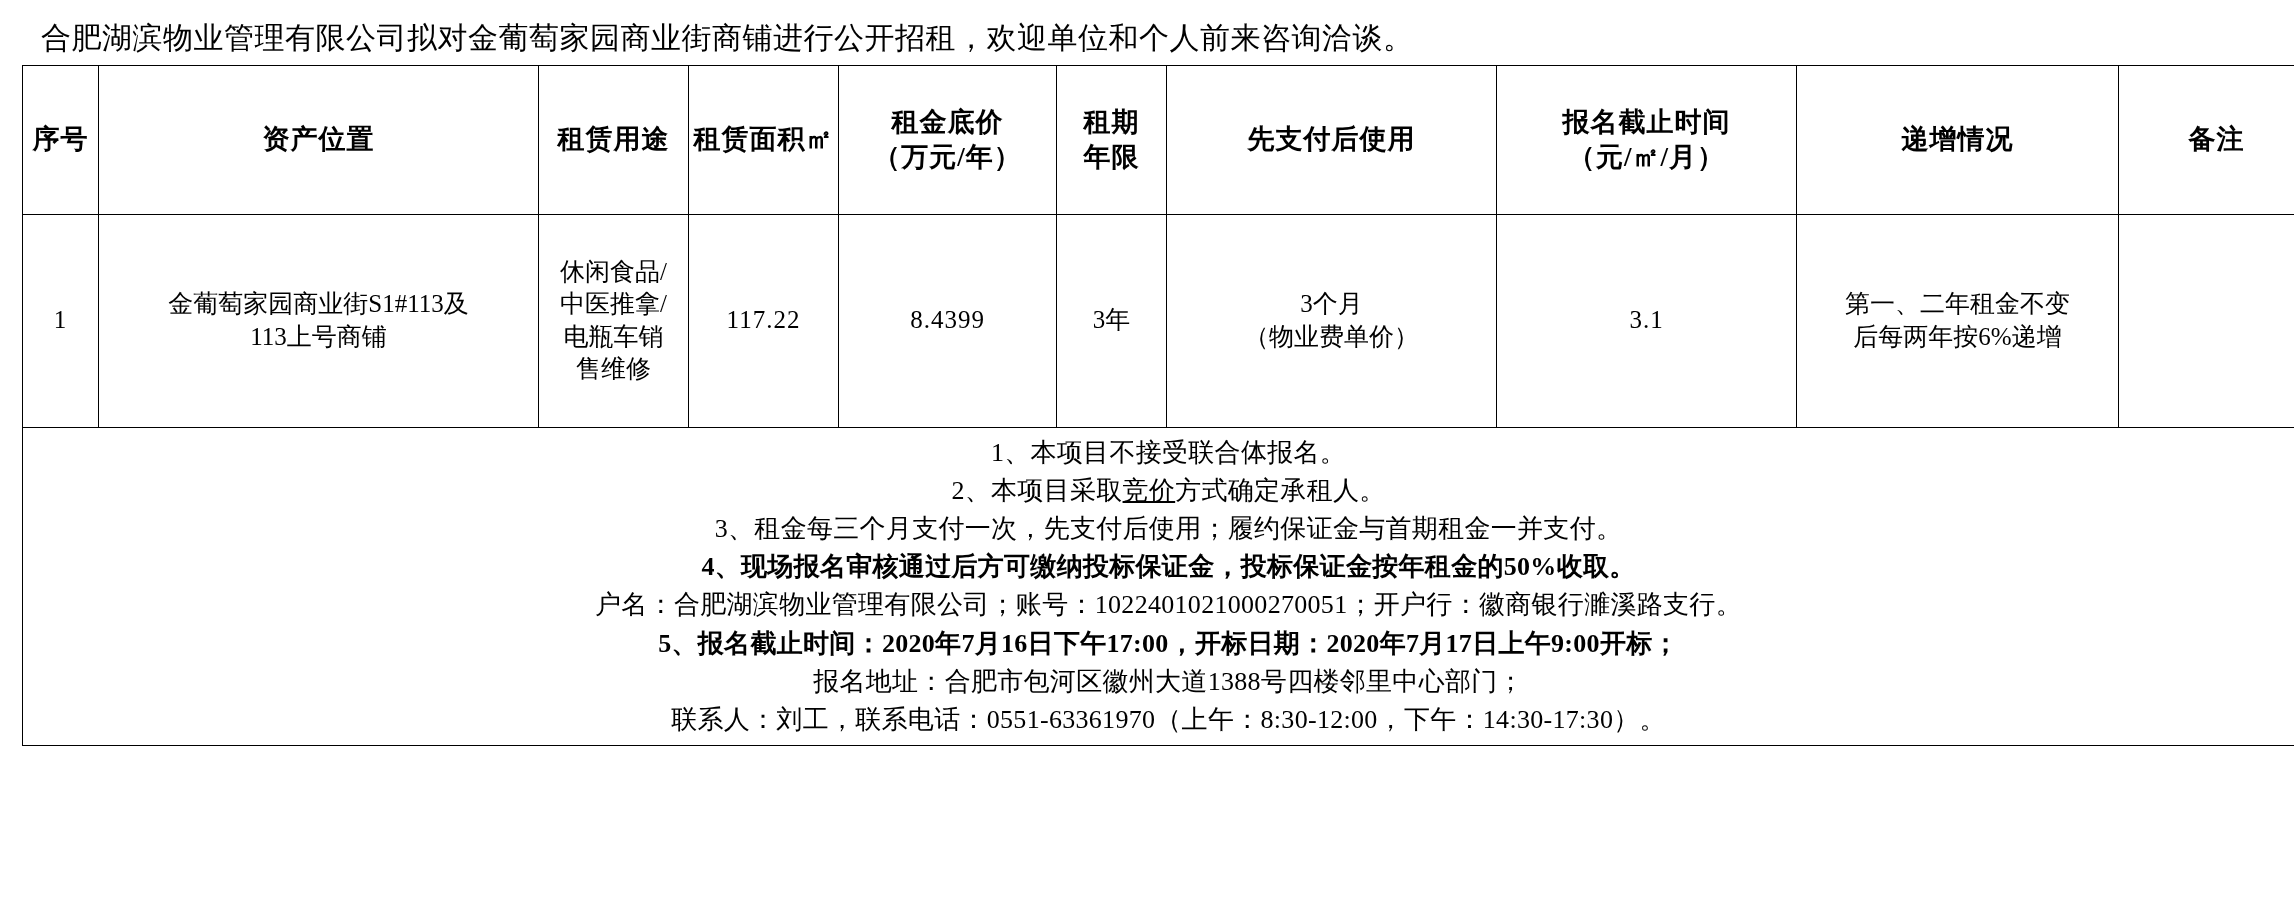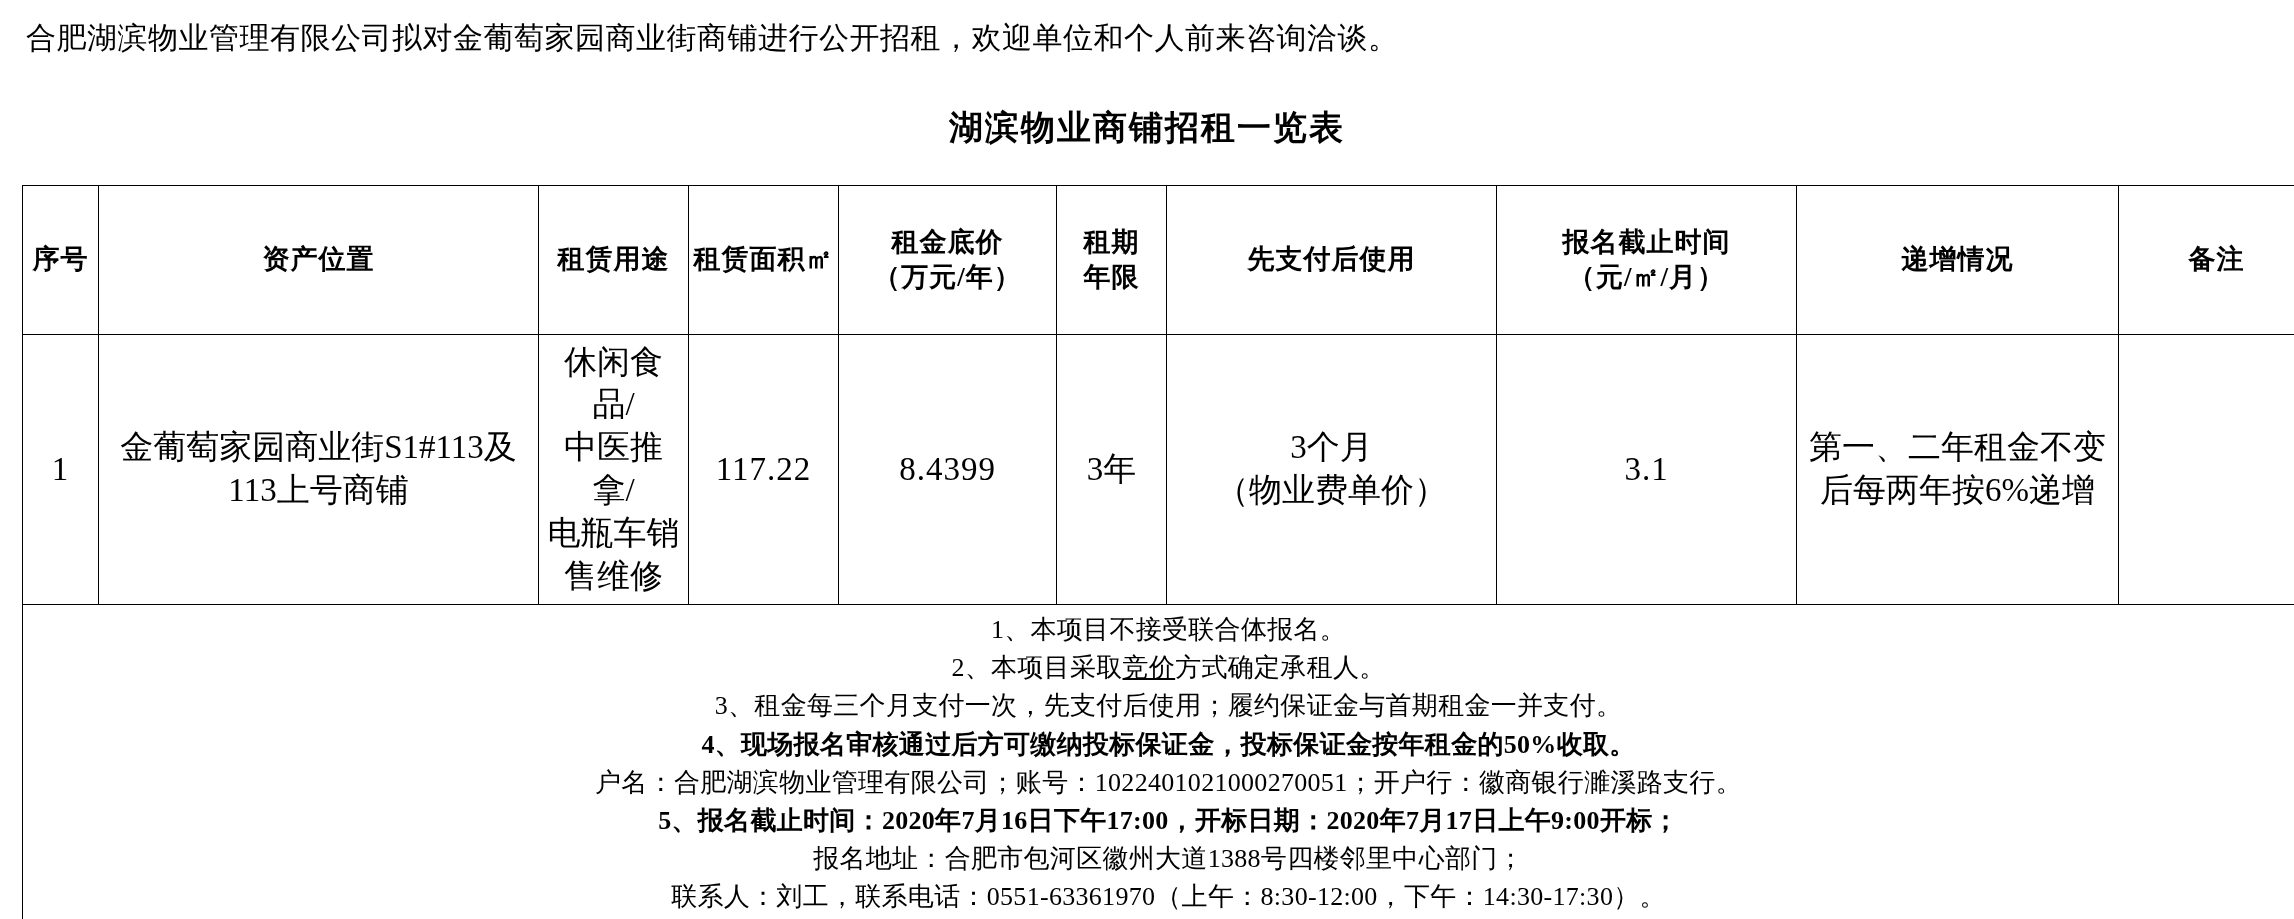--- a/index.html
+++ b/index.html
@@ -16,21 +16,21 @@
   }
   .page {
     box-sizing: border-box;
     width: 2294px;
     padding: 18px 22px 0 22px;
   }
   .intro {
     font-size: 30px;
     line-height: 1.35;
     letter-spacing: 0.5px;
-    margin: 0 0 6px 0;
+    margin: 0 0 6px 15px;
     padding-left: 4px;
   }
   .doc-title {
     text-align: center;
     font-size: 34px;
     font-weight: bold;
     letter-spacing: 2px;
     margin: 46px 0 34px 0;
   }
   table.main {
@@ -49,21 +49,21 @@
   table.main th {
     font-weight: bold;
     font-size: 27px;
     height: 136px;
     line-height: 1.28;
     letter-spacing: 1px;
   }
   table.main td.body-cell {
     height: 200px;
     line-height: 1.3;
-    font-size: 33px;
+    font-size: 25px;
   }
   .num-cell {
     font-family: "Liberation Serif", serif;
     letter-spacing: 1px;
   }
   .usage {
     line-height: 1.32;
     font-size: 25px;
   }
   .notes-cell {
@@ -101,21 +101,20 @@
   .col-inc    { width: 322px; }
   .col-note   { width: 196px; }
 </style>
 </head>
 <body>
 
 <div class="page">
 
   <p class="intro">合肥湖滨物业管理有限公司拟对金葡萄家园商业街商铺进行公开招租，欢迎单位和个人前来咨询洽谈。</p>
 
-  <h1 class="doc-title">湖滨物业商铺招租一览表</h1>
 
   <table class="main">
     <colgroup>
       <col class="col-seq">
         <col class="col-loc">
         <col class="col-use">
         <col class="col-area">
       <col class="col-price">
         <col class="col-term">
         <col class="col-free">

